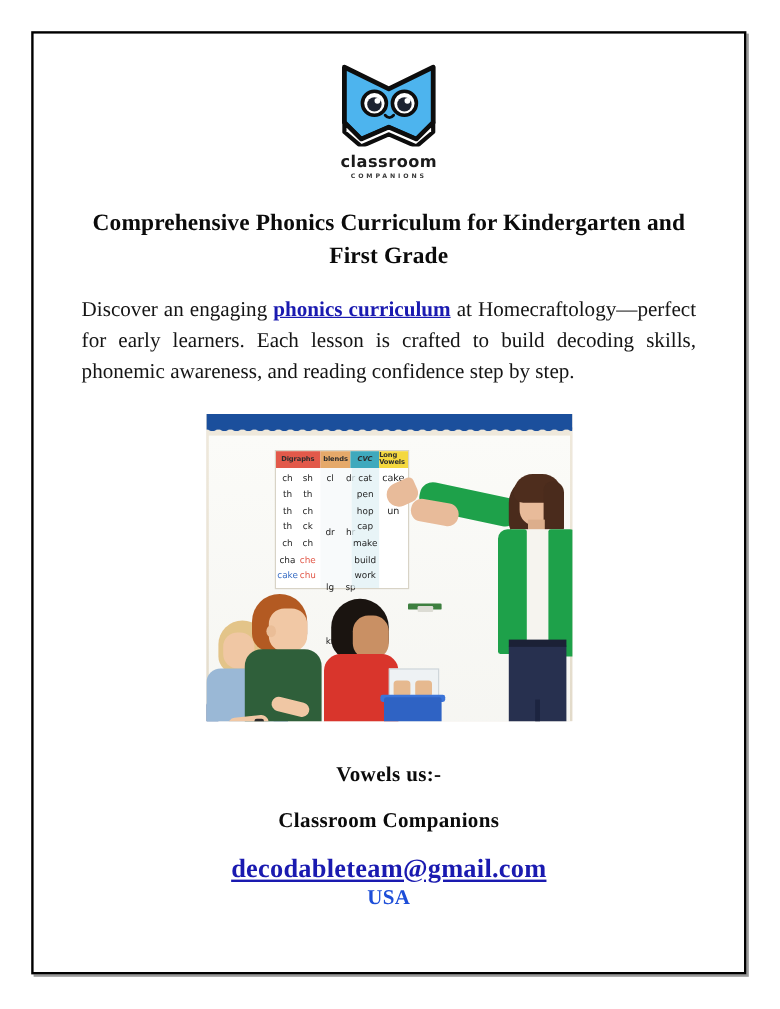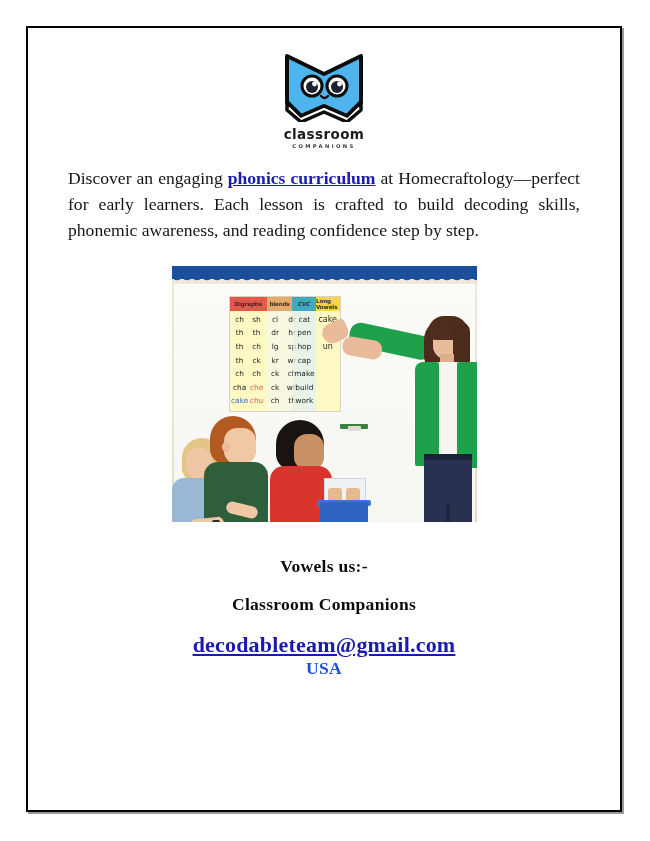--- a/index.html
+++ b/index.html
@@ -125,21 +125,21 @@
   .ph-eraser {
     position: absolute; left: 176px; top: 160px; width: 13px; height: 5px;
     background: #dcdcd4; border-radius: 1px;
   }
 
   
   .chart {
     position: absolute;
     left: 57px; top: 30px;
     width: 112px; height: 116px;
-    background: #fef9c3;
+    background: #ffffff;
     border: 1px solid #d8d3c6;
     box-sizing: border-box;
     padding: 0;
     font-family: "DejaVu Sans", sans-serif;
   }
   .chart-head {
     display: flex; height: 14px; align-items: stretch;
   }
   .chart-head > div {
     display: flex; align-items: center; justify-content: center;
@@ -149,21 +149,21 @@
   .ch-h1 { width: 38px; background: #e2594a; color: #fff9f2; }
   .ch-h2 { width: 26px; background: #e5a96a; }
   .ch-h3 { width: 24px; background: #3fa9bd; color: #fbfdff; font-style: italic; }
   .ch-h4 { width: 24px; background: #f4d83f; }
   .chart-body { display: flex; height: 100px; }
   .ch-col {
     display: flex; flex-direction: column;
     padding-top: 2px;
   }
   .ch-c1 { width: 38px; }
-  .ch-c2 { width: 26px; background: rgba(242,246,248,.55); }
+  .ch-c2 { width: 26px; background: rgba(242,246,248,.55); gap: 32px; }
   .ch-c3 { width: 24px; background: rgba(224,240,244,.75); }
   .ch-c4 { width: 24px; }
   .ch-pair, .ch-single {
     font-size: 7.4px;
     color: #1f1f1f;
     line-height: 13.6px;
     text-align: center;
     white-space: nowrap;
   }
   .ch-pair span { display: inline-block; width: 17px; }
@@ -255,20 +255,24 @@
           <circle cx="56" cy="37" r="6" fill="#1d2330"></circle>
           <circle cx="33.5" cy="34" r="2.4" fill="#ffffff"></circle>
           <circle cx="58.5" cy="34" r="2.4" fill="#ffffff"></circle>
           <path d="M40 46 q3.5 4 7 0" fill="none" stroke="#0d0d0d" stroke-width="2.4" stroke-linecap="round"></path>
         </svg>
       </div>
       <div class="logo-wordmark">classroom</div>
       <div class="logo-subword">COMPANIONS</div>
     </div>
 
+    <div class="headline">
+      <span>Comprehensive Phonics Curriculum for Kindergarten</span>
+      <span>and First Grade</span>
+    </div>
 
     <p class="body-copy">
       <span>Discover an engaging </span><a class="link-strong" href="#">phonics curriculum</a><span> at Homecraftology—perfect for early learners. Each lesson is crafted to build decoding skills, phonemic awareness, and reading confidence step by step.</span>
     </p>
 
     <div class="photo-wrap">
       <div class="ph-wall"></div>
       <div class="ph-topband"></div>
       <div class="ph-scallop"></div>
       <div class="ph-board"></div>

